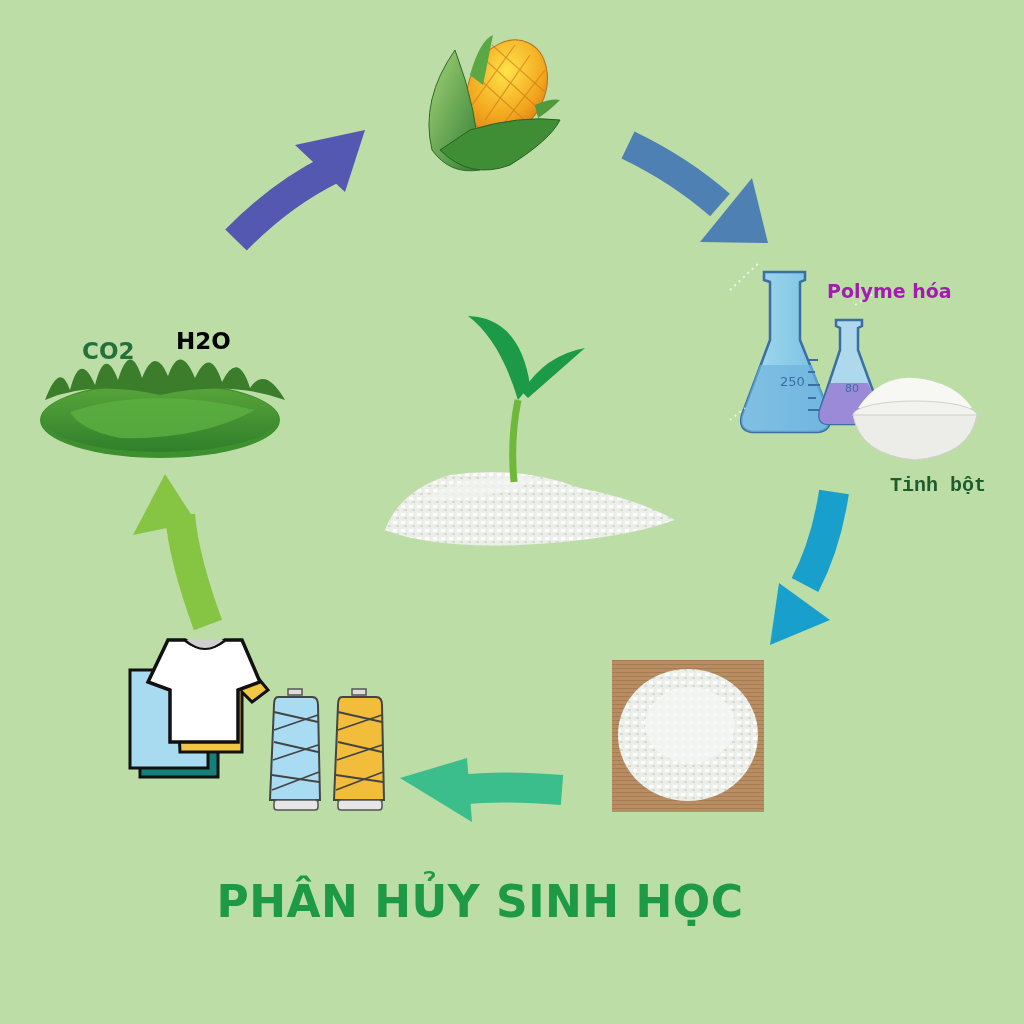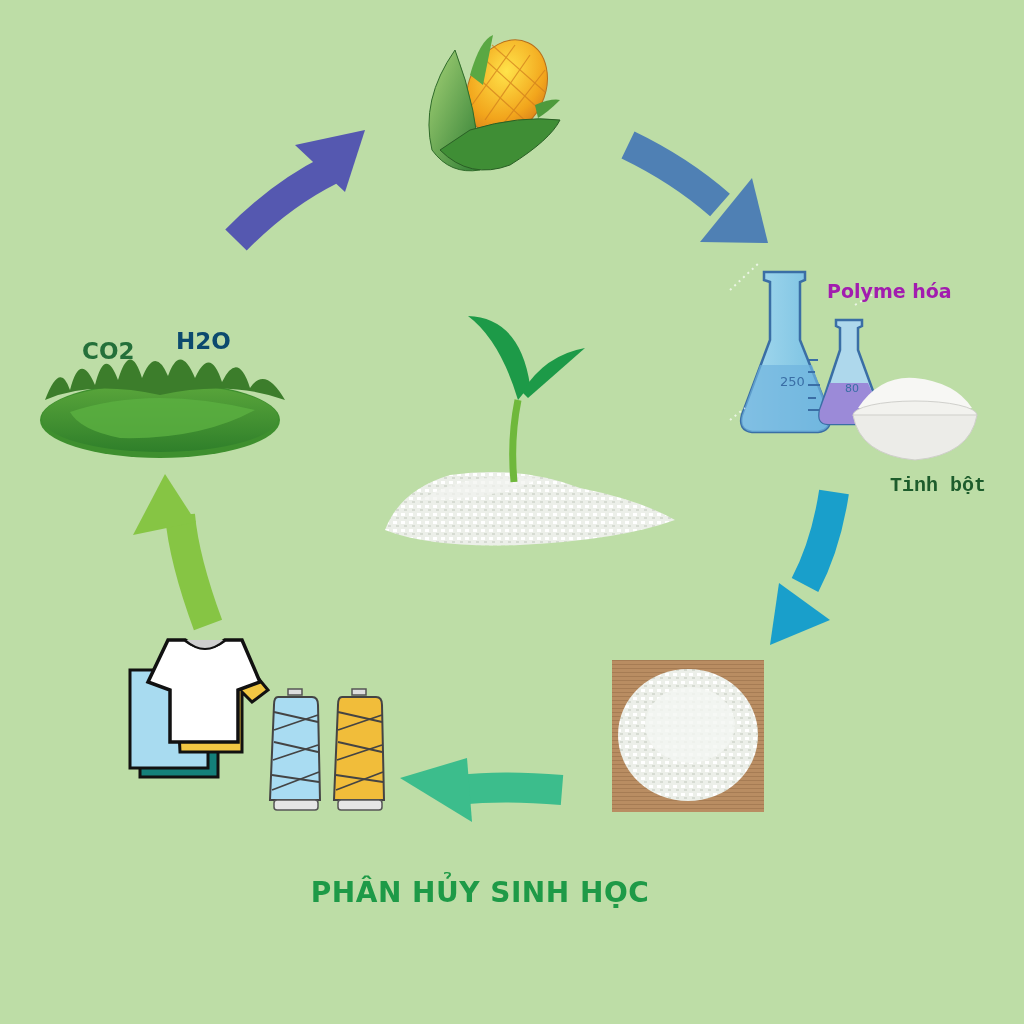--- a/index.html
+++ b/index.html
@@ -8,27 +8,27 @@
       background: #bddda6;
       font-family: "DejaVu Sans", "Liberation Sans", sans-serif;
       position: relative;
     }
     .stage { position: absolute; left: 0; top: 0; width: 1024px; height: 1024px; }
     .label {
       position: absolute; color: #1f6b34; font-weight: bold;
       font-family: "DejaVu Sans", sans-serif; white-space: nowrap;
     }
     .label-co2 { left: 82px; top: 298px; font-size: 23px; color: #24703a; margin-top: 40px; }
-    .label-h2o { left: 176px; top: 328px; font-size: 23px; color: #0c4a6e; }
+    .label-h2o { left: 176px; top: 328px; font-size: 23px; color: #000000; }
     .label-poly { left: 827px; top: 280px; font-size: 19px; color: #a21caf; }
     .label-tinh { left: 890px; top: 474px; font-size: 20px; color: #1d5c2c; font-family: Liberation Mono, monospace; }
     .title {
       position: absolute; left: 0; width: 960px; top: 876px; text-align: center;
       font-family: "DejaVu Sans", sans-serif; font-weight: bold;
-      font-size: 28px; color: #1e9a47; letter-spacing: 0.5px;
+      font-size: 44px; color: #1e9a47; letter-spacing: 0.5px;
     }
     svg { position: absolute; left: 0; top: 0; }
   </style>
 </head>
 <body>
 
 <div class="stage">
 
   <svg width="1024" height="1024" viewBox="0 0 1024 1024">
     <defs>

